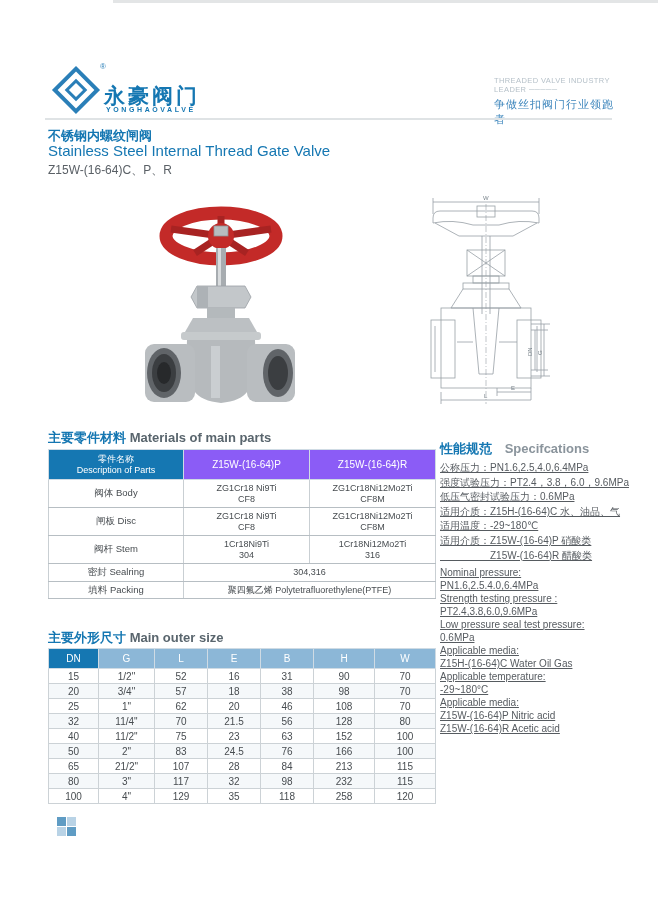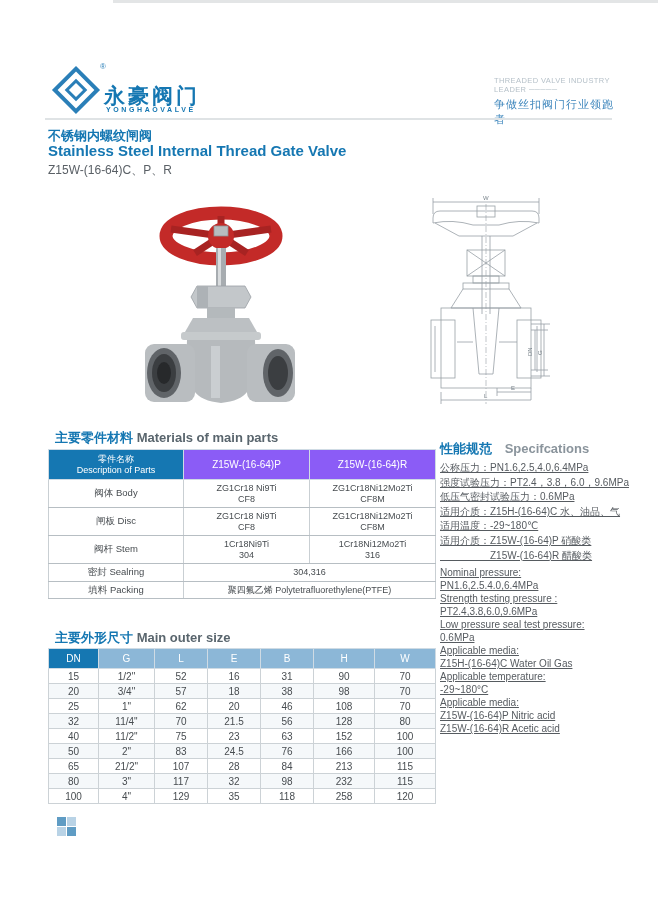--- a/index.html
+++ b/index.html
@@ -15,30 +15,30 @@
   .reg-mark { position:absolute; left:100px; top:62px; font-size:8px; color:#2a7fb8; }
   .logo-cn { position:absolute; left:104px; top:82px; font-size:21px; font-weight:bold; color:#1577b2; letter-spacing:3px; }
   .logo-en { position:absolute; left:106px; top:106px; font-size:7px; font-weight:bold; color:#1577b2; letter-spacing:2.6px; }
   .tagline { position:absolute; left:494px; top:76px; width:120px; }
   .tagline-en { font-size:7.5px; color:#b6c1c9; letter-spacing:0.4px; line-height:9px; }
   .tagline-cn { margin-top:3px; font-size:11px; color:#3f87bd; letter-spacing:1px; }
   .header-rule { position:absolute; left:45px; top:118px; width:567px; height:2px; background:#dfe3e5; }
 
   
   .title-cn { position:absolute; left:48px; top:127px; font-size:13px; font-weight:bold; color:#1577b2; }
-  .title-en { position:absolute; left:48px; top:142px; font-size:15px; font-weight:bold; color:#1577b2; }
+  .title-en { position:absolute; left:48px; top:142px; font-size:15px; font-weight:normal; color:#1577b2; }
   .model-code { position:absolute; left:48px; top:162px; font-size:12px; color:#5a6066; }
 
   
   .photo-wrap { position:absolute; left:141px; top:196px; }
   .drawing-wrap { position:absolute; left:427px; top:192px; }
 
   
   .section-title { position:absolute; font-size:13px; font-weight:bold; }
-  .section-title .cn { color:#1577b2;margin-left:7px; }
+  .section-title .cn { color:#1577b2; }
   .section-title .en { color:#59656d; }
   .st-materials { left:48px; top:429px; }
   .st-size { left:48px; top:629px; }
 
   
   .materials-table { position:absolute; left:48px; top:449px; width:387px; border-collapse:collapse; table-layout:fixed; }
   .materials-table th { font-weight:normal; color:#fff; font-size:9px; line-height:11px; height:30px; border:1px solid #cfdbe4; }
   .materials-table th.first { background:#1577b2;margin-top:20px; }
   .materials-table th.model-col { background:#8b5cf6; font-size:10px; }
   .materials-table td { border:1px solid #b7bec3; border-left:1px solid #c9cfd3; border-right:1px solid #c9cfd3; text-align:center; font-size:9px; line-height:10.5px; color:#474c50; white-space:pre-line; padding:3px 2px; }

